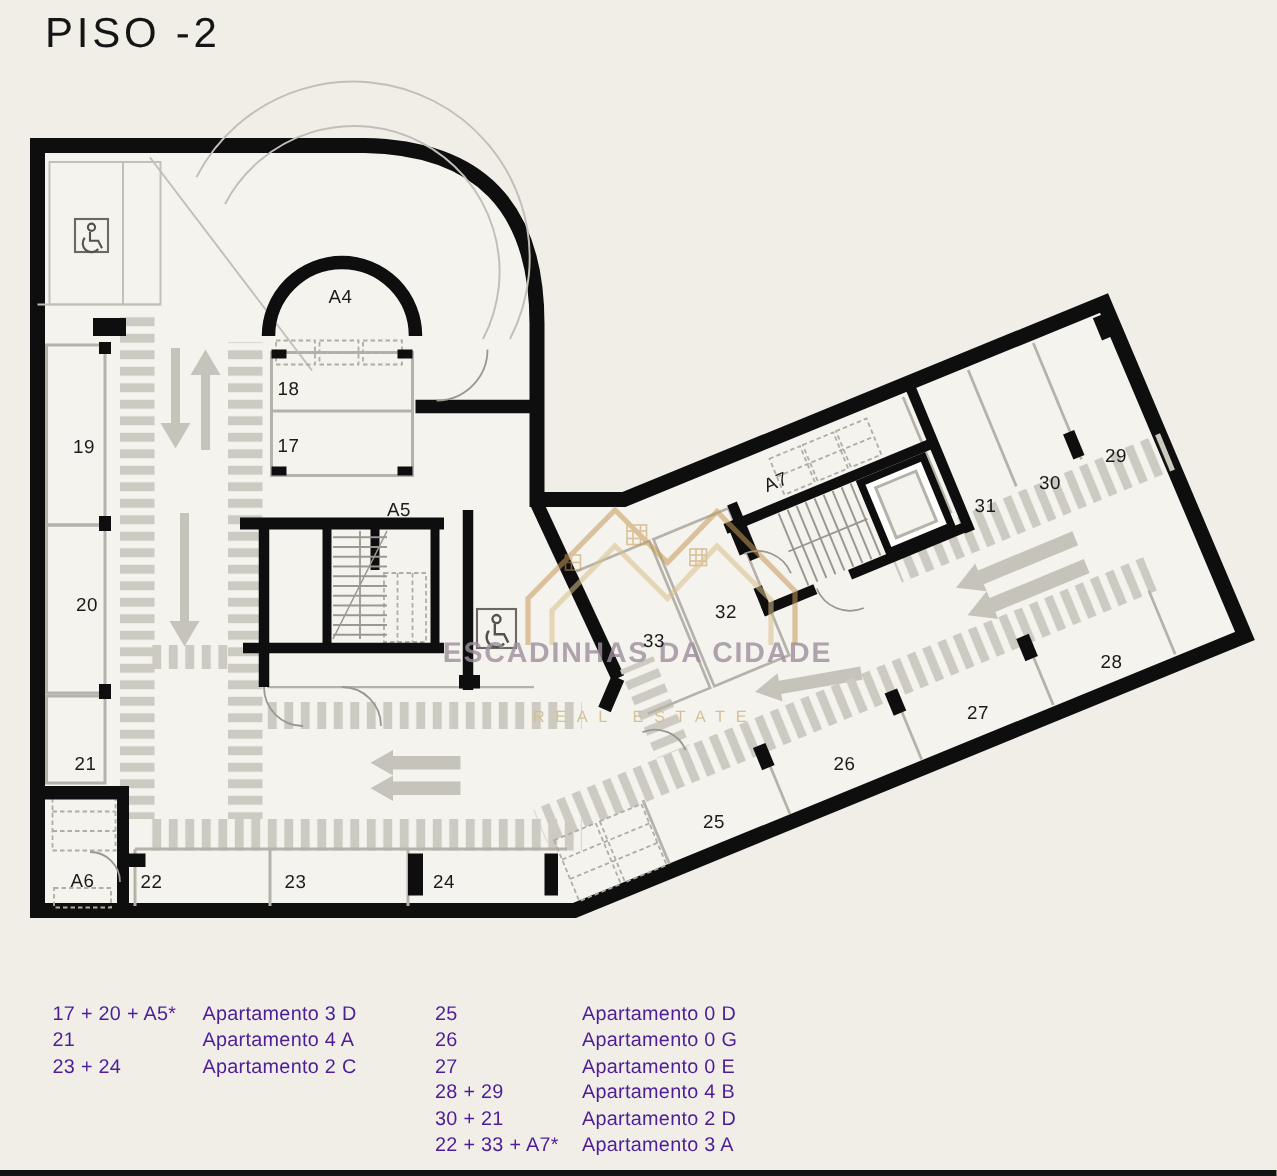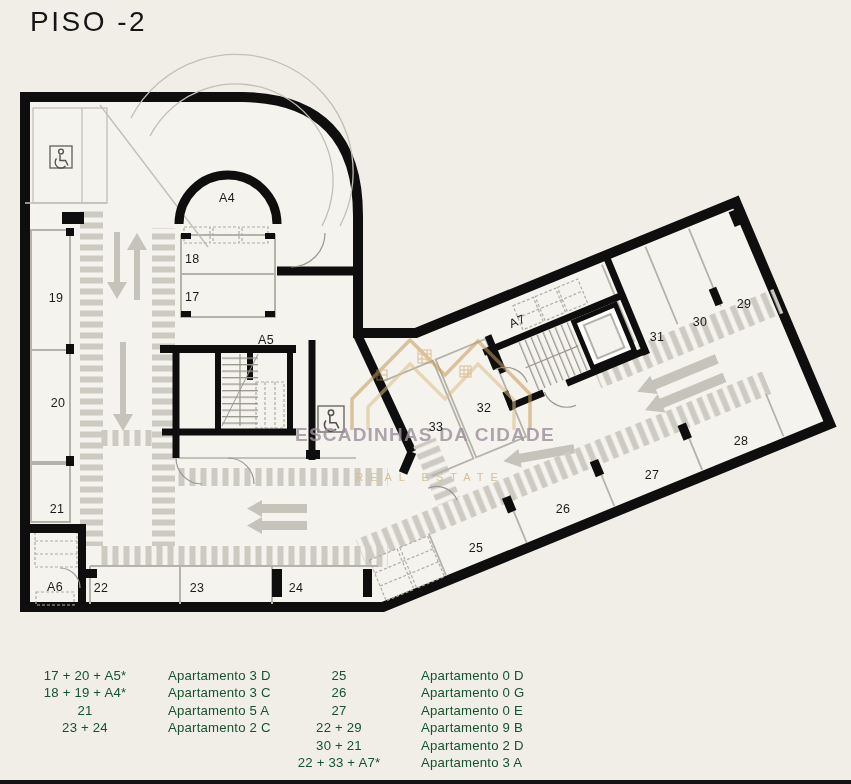--- a/index.html
+++ b/index.html
@@ -2,24 +2,24 @@
 <html><head>
 <meta charset="utf-8">
 <style>
   html,body{margin:0;padding:0;}
   body{width:851px;height:784px;overflow:hidden;background:#f1eee8;
        font-family:"Liberation Sans",sans-serif;}
   #stage{position:relative;width:777px;height:784px;background:#f1eee8;}
   #plan-svg{position:absolute;left:0;top:0;}
   .page-title{position:absolute;left:30px;top:6px;font-size:28px;font-weight:500;
       letter-spacing:2.5px;color:#151515;}
-  .legend{position:absolute;top:667px;font-size:13.2px;color:#14532d;letter-spacing:.2px;text-align:center;}
+  .legend{position:absolute;top:667px;font-size:13.2px;color:#4c1d95;letter-spacing:.2px;}
   .legend .lrow{display:flex;height:17.4px;line-height:17.4px;}
   .legend .spots{width:100px;flex:0 0 auto;}
-  .legend .name{white-space:nowrap;margin-left:33px;}
+  .legend .name{white-space:nowrap;}
   .legend.col-1{left:35px;}
   .legend.col-2{left:290px;}
   .legend.col-2 .spots{width:98px;}
   .bottom-bar{position:absolute;left:0;top:780px;width:851px;height:4px;background:#141414;}
   svg text{font-family:"Liberation Sans",sans-serif;}
   .spot-lbl{font-size:12.5px;fill:#1b1b1b;letter-spacing:.4px;}
   .wm-main{font-size:19px;font-weight:bold;fill:#9d8f9e;letter-spacing:1.2px;opacity:.8;}
   .wm-tag{font-size:11px;fill:#d3bf92;letter-spacing:7px;opacity:.95;}
 </style>
 </head>
@@ -283,26 +283,22 @@
       <text class="spot-lbl" x="55" y="591" text-anchor="middle">A6</text>
     </g>
   </svg>
 
   <div class="legend col-1">
     <div class="lrow">
       <span class="spots">17 + 20 + A5*</span>
       <span class="name">Apartamento 3 D</span>
     </div>
     <div class="lrow">
-      <span class="spots">18 + 19 + A4*</span>
-      <span class="name">Apartamento 3 C</span>
-    </div>
-    <div class="lrow">
       <span class="spots">21</span>
-      <span class="name">Apartamento 5 A</span>
+      <span class="name">Apartamento 4 A</span>
     </div>
     <div class="lrow">
       <span class="spots">23 + 24</span>
       <span class="name">Apartamento 2 C</span>
     </div>
   </div>
 
   <div class="legend col-2">
     <div class="lrow">
       <span class="spots">25</span>
@@ -310,22 +306,22 @@
     </div>
     <div class="lrow">
       <span class="spots">26</span>
       <span class="name">Apartamento 0 G</span>
     </div>
     <div class="lrow">
       <span class="spots">27</span>
       <span class="name">Apartamento 0 E</span>
     </div>
     <div class="lrow">
-      <span class="spots">22 + 29</span>
-      <span class="name">Apartamento 9 B</span>
+      <span class="spots">28 + 29</span>
+      <span class="name">Apartamento 4 B</span>
     </div>
     <div class="lrow">
       <span class="spots">30 + 21</span>
       <span class="name">Apartamento 2 D</span>
     </div>
     <div class="lrow">
       <span class="spots">22 + 33 + A7*</span>
       <span class="name">Apartamento 3 A</span>
     </div>
   </div>

